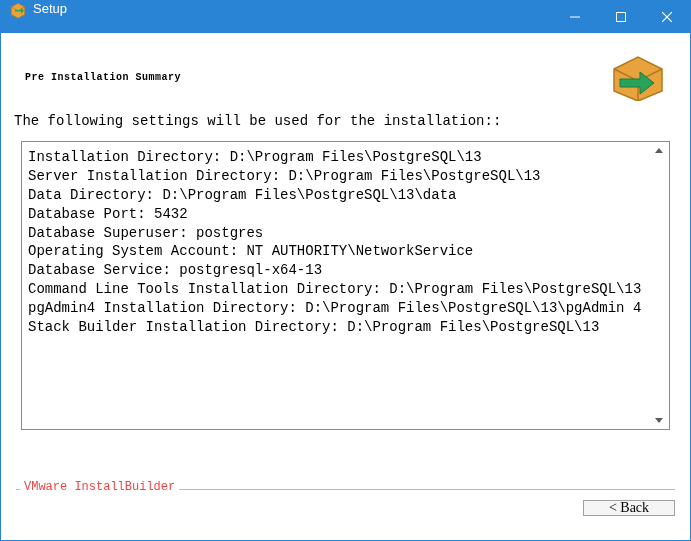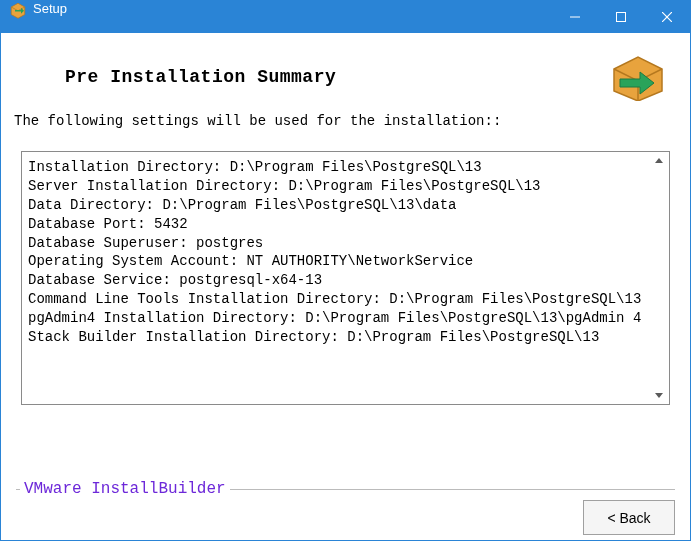--- a/index.html
+++ b/index.html
@@ -39,34 +39,33 @@
       justify-content: center;
       cursor: pointer;
     }
     .header {
       display: flex;
       align-items: center;
       padding: 20px 24px 12px 24px;
     }
     .header .heading {
       font-weight: bold;
-      font-size: 18px;
+      font-size: 10px;
       letter-spacing: 0.5px;
-      margin-left: 40px;
     }
     .header .spacer { flex: 1; }
     .header .logo { width: 56px; height: 48px; }
     .intro {
       padding: 0 24px 8px 13px;
       font-size: 14px;
     }
     .summary-box {
-      margin: 14px 20px;
+      margin: 4px 20px;
       border: 1px solid #8a8a8a;
-      height: 254px;
+      height: 289px;
       position: relative;
       overflow: hidden;
     }
     .summary-scroll {
       position: absolute;
       right: 2px;
       top: 2px;
       bottom: 2px;
       width: 16px;
       display: flex;
@@ -85,45 +84,45 @@
     .summary-content {
       padding: 6px 20px 6px 6px;
       font-size: 14px;
       line-height: 1.35;
       white-space: pre;
     }
     .footer-brand {
       position: absolute;
       left: 20px;
       top: 480px;
-      font-size: 16px;
-      color: #6d28d9;
+      font-size: 12px;
+      color: #ef4444;
       background: #fff;
       padding: 0 4px;
     }
     .hr {
       position: absolute;
       left: 16px;
       right: 16px;
       top: 489px;
       border-top: 1px solid #bbb;
     }
     .buttons {
       position: absolute;
       right: 16px;
       top: 500px;
       display: flex;
       gap: 12px;
     }
     .btn {
       min-width: 92px;
-      height: 35px;
+      height: 16px;
       border: 1px solid #a0a0a0;
       background: #f5f5f5;
-      font-family: Liberation Sans, sans-serif;
+      font-family: Liberation Serif, serif;
       font-size: 14px;
       display: flex;
       align-items: center;
       justify-content: center;
       cursor: pointer;
       padding: 0 10px;
     }
   </style>
 </head>
 <body>

